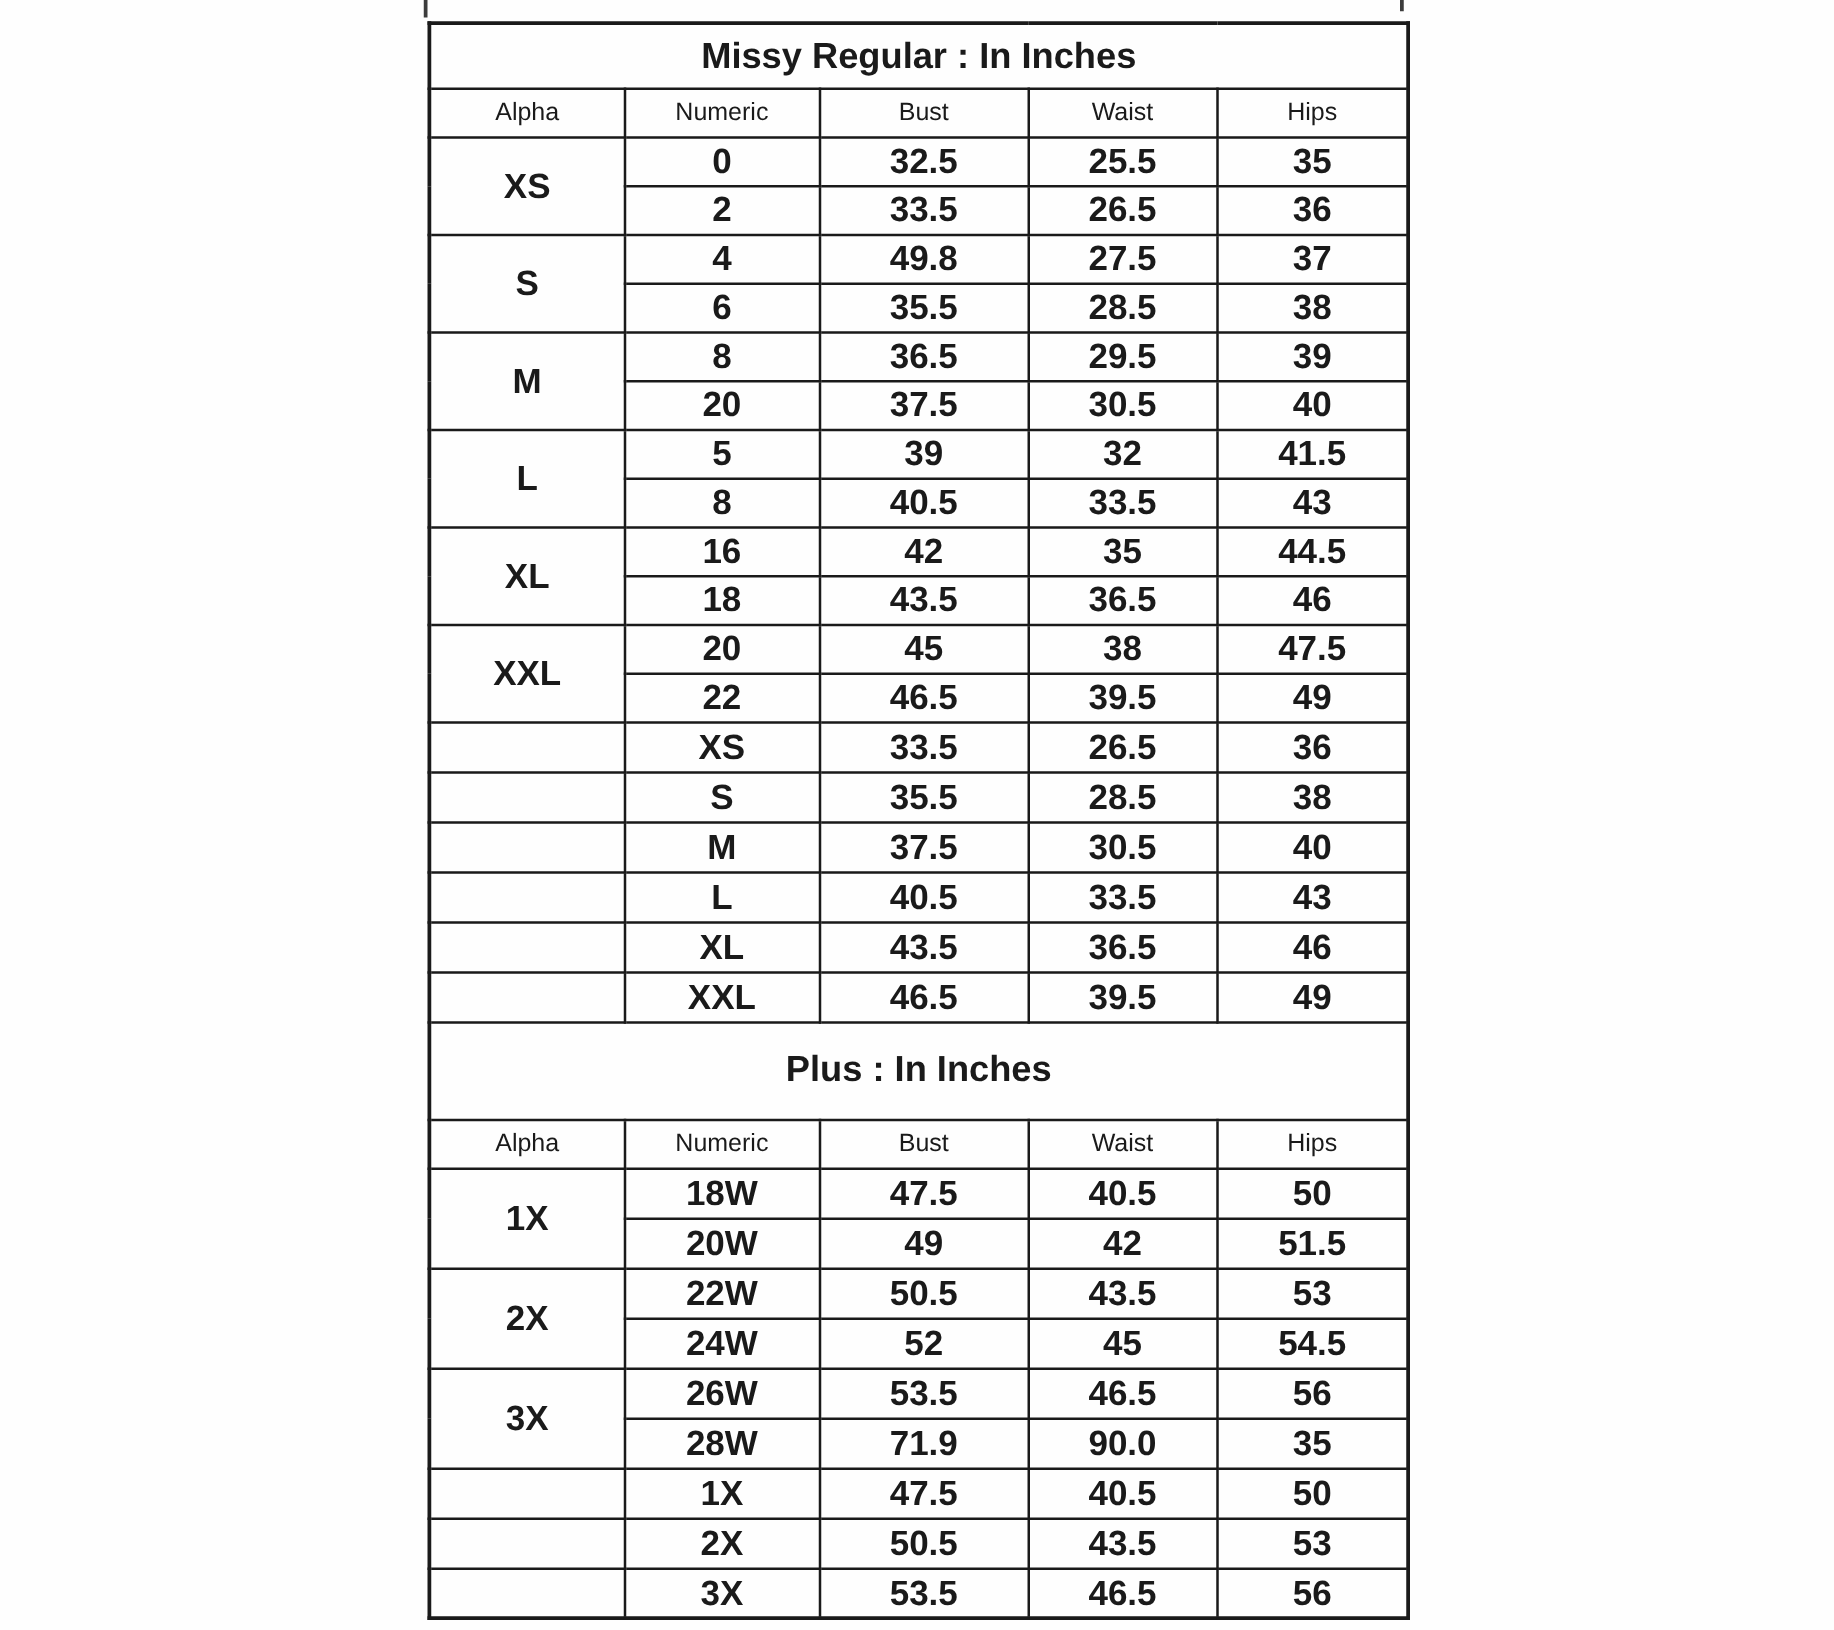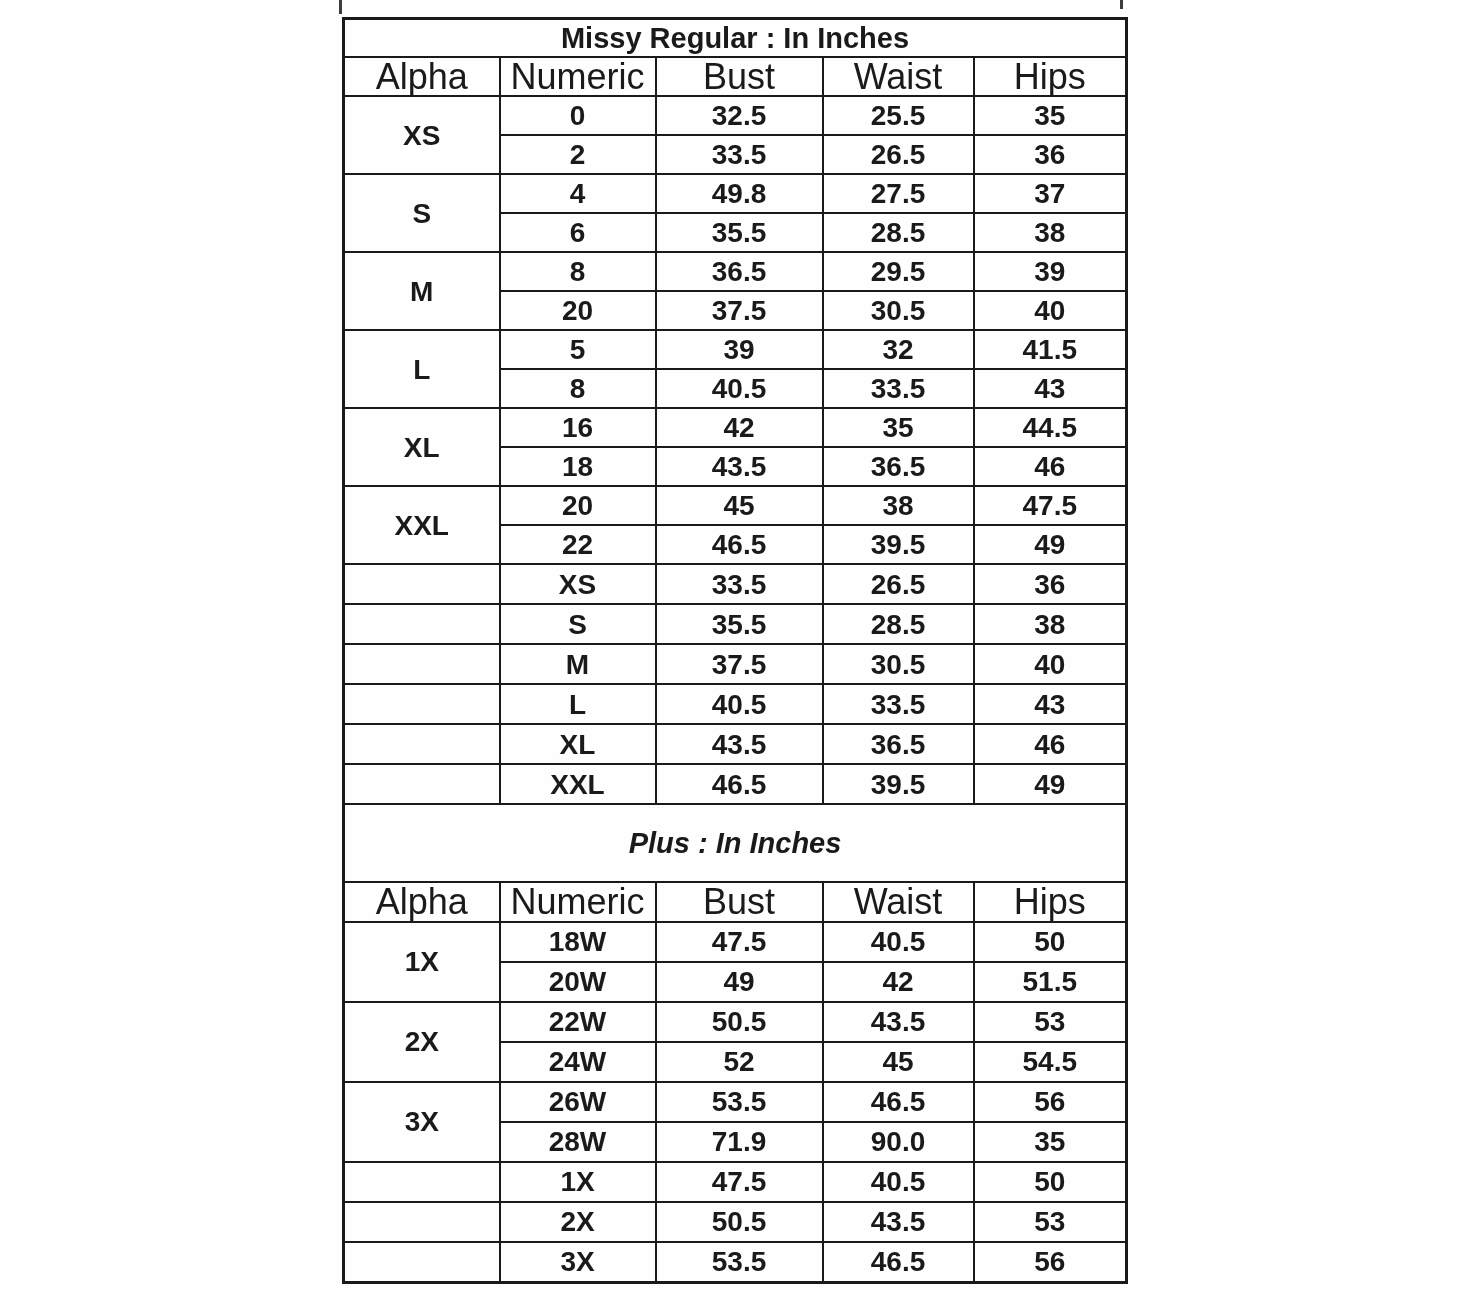--- a/index.html
+++ b/index.html
@@ -39,23 +39,23 @@
     line-height: 1.05;
     overflow: hidden;
   }
   .title-cell {
     text-align: left;
     font-weight: bold;
     font-size: 29px;
     padding-left: 8px;
     letter-spacing: 0px;
   }
-  .missy-title-cell { height: 38px; }
-  .plus-title-cell  { height: 78px; vertical-align: bottom; padding-bottom: 6px; font-style: italic; }
-  .header-cell { height: 39px; font-size: 36px; font-weight: normal; }
+  .missy-title-cell { height: 52px; }
+  .plus-title-cell  { height: 78px; vertical-align: bottom; padding-bottom: 6px; }
+  .header-cell { height: 39px; font-size: 20px; font-weight: normal; }
   .data-cell   { height: 39px; font-size: 28px; font-weight: bold; }
   .tall-row    { height: 40px; }
   .alpha-cell  { font-size: 28px; font-weight: bold; }
   
   .sub-sep { border-bottom-width: 1px; }
 </style>
 </head>
 <body>
 
 <div class="page">

